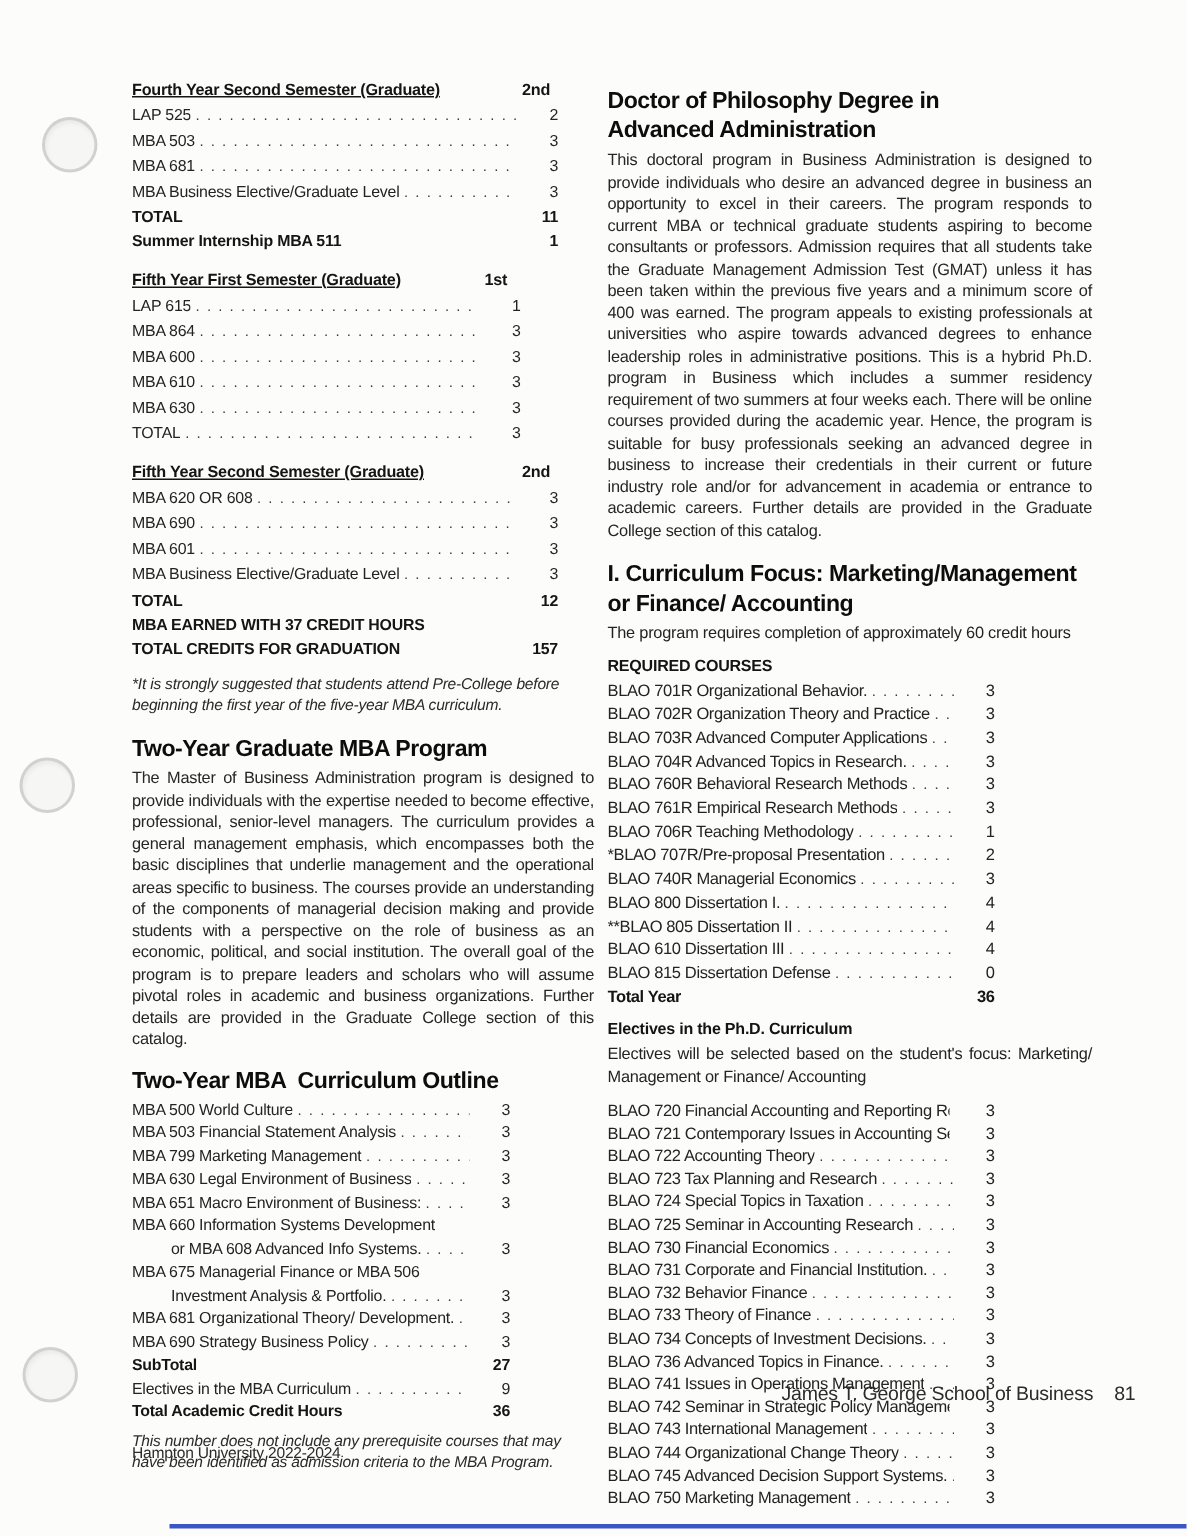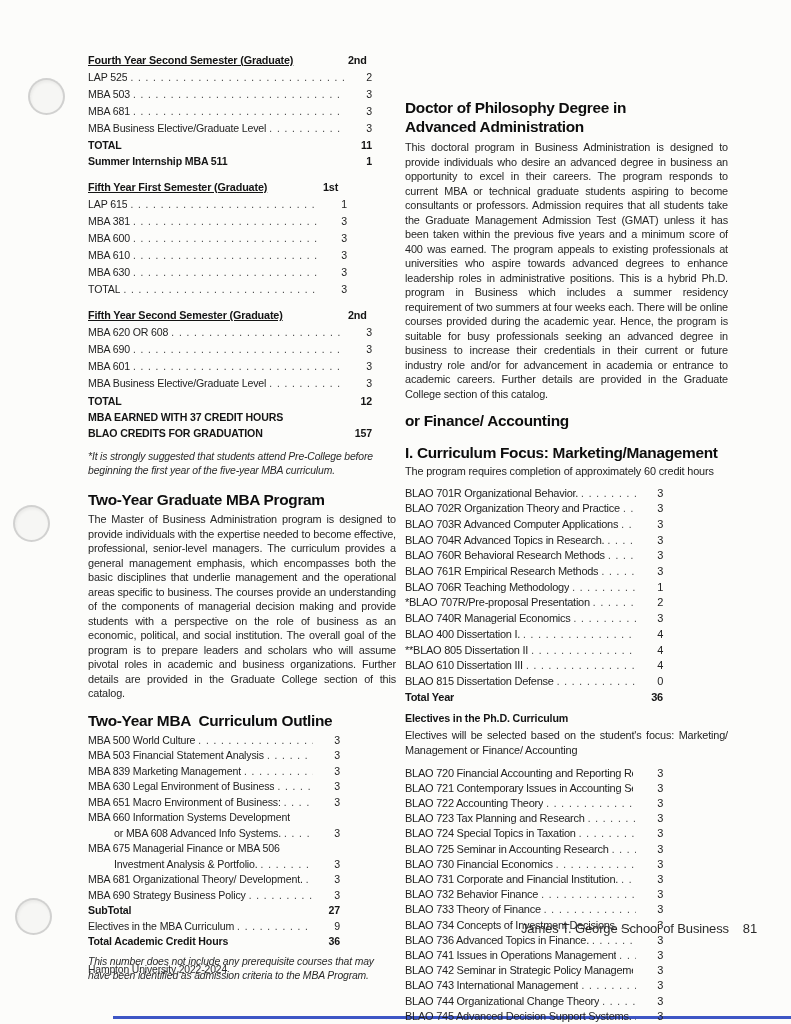--- a/index.html
+++ b/index.html
@@ -119,21 +119,21 @@
         <span class="t-title">Fifth Year First Semester (Graduate)</span>
         <span class="t-term">1st</span>
       </div>
       <div>
           <div class="row">
           <span class="label">LAP 615</span>
           <span class="dots"></span>
           <span class="val">1</span>
         </div>
           <div class="row">
-          <span class="label">MBA 381</span>
+          <span class="label">MBA 864</span>
           <span class="dots"></span>
           <span class="val">3</span>
         </div>
           <div class="row">
           <span class="label">MBA 600</span>
           <span class="dots"></span>
           <span class="val">3</span>
         </div>
           <div class="row">
           <span class="label">MBA 610</span>
@@ -183,21 +183,21 @@
           <span class="label">TOTAL</span>
           <span class="dots"></span>
           <span class="val">12</span>
         </div>
           <div class="row bold no-dots">
           <span class="label">MBA EARNED WITH 37 CREDIT HOURS</span>
           <span class="dots"></span>
           <span class="val"></span>
         </div>
           <div class="row bold no-dots">
-          <span class="label">BLAO CREDITS FOR GRADUATION</span>
+          <span class="label">TOTAL CREDITS FOR GRADUATION</span>
           <span class="dots"></span>
           <span class="val">157</span>
         </div>
         </div>
     </section>
 
     <p class="note">*It is strongly suggested that students attend Pre-College before beginning the first year of the five-year MBA curriculum.</p>
 
     <h2>Two-Year Graduate MBA Program</h2>
     <p class="para">The Master of Business Administration program is designed to provide individuals with the expertise needed to become effective, professional, senior-level managers. The curriculum provides a general management emphasis, which encompasses both the basic disciplines that underlie management and the operational areas specific to business. The courses provide an understanding of the components of managerial decision making and provide students with a perspective on the role of business as an economic, political, and social institution. The overall goal of the program is to prepare leaders and scholars who will assume pivotal roles in academic and business organizations. Further details are provided in the Graduate College section of this catalog.</p>
@@ -208,21 +208,21 @@
         <span class="label">MBA 500 World Culture</span>
         <span class="dots"></span>
         <span class="val">3</span>
       </div>
         <div class="row">
         <span class="label">MBA 503 Financial Statement Analysis</span>
         <span class="dots"></span>
         <span class="val">3</span>
       </div>
         <div class="row">
-        <span class="label">MBA 839 Marketing Management</span>
+        <span class="label">MBA 799 Marketing Management</span>
         <span class="dots"></span>
         <span class="val">3</span>
       </div>
         <div class="row">
         <span class="label">MBA 630 Legal Environment of Business</span>
         <span class="dots"></span>
         <span class="val">3</span>
       </div>
         <div class="row">
         <span class="label">MBA 651 Macro Environment of Business:</span>
@@ -274,28 +274,29 @@
         <span class="dots"></span>
         <span class="val">36</span>
       </div>
       </div>
     <p class="note">This number does not include any prerequisite courses that may have been identified as admission criteria to the MBA Program.</p>
 
   </div>
 
   <div class="col-right">
 
-    <h2 style="margin-bottom:0;margin-top:40px;">Doctor of Philosophy Degree in</h2>
+    <h2 style="margin-bottom:0;">Doctor of Philosophy Degree in</h2>
     <h2 style="margin-bottom:4px;">Advanced Administration</h2>
     <p class="para">This doctoral program in Business Administration is designed to provide individuals who desire an advanced degree in business an opportunity to excel in their careers. The program responds to current MBA or technical graduate students aspiring to become consultants or professors. Admission requires that all students take the Graduate Management Admission Test (GMAT) unless it has been taken within the previous five years and a minimum score of 400 was earned. The program appeals to existing professionals at universities who aspire towards advanced degrees to enhance leadership roles in administrative positions. This is a hybrid Ph.D. program in Business which includes a summer residency requirement of two summers at four weeks each. There will be online courses provided during the academic year. Hence, the program is suitable for busy professionals seeking an advanced degree in business to increase their credentials in their current or future industry role and/or for advancement in academia or entrance to academic careers. Further details are provided in the Graduate College section of this catalog.</p>
 
+    <h3 class="focus" style="margin-bottom:0;">I. Curriculum Focus: Marketing/Management</h3>
     <h3 class="focus" style="margin-top:0;">or Finance/ Accounting</h3>
-    <h3 class="focus" style="margin-bottom:0;">I. Curriculum Focus: Marketing/Management</h3>
     <p class="intro">The program requires completion of approximately 60 credit hours</p>
 
+    <div class="subhead" style="margin-top:0;">REQUIRED COURSES</div>
     <div class="list-right req-list">
         <div class="row">
         <span class="label">BLAO 701R Organizational Behavior.</span>
         <span class="dots"></span>
         <span class="val">3</span>
       </div>
         <div class="row">
         <span class="label">BLAO 702R Organization Theory and Practice</span>
         <span class="dots"></span>
         <span class="val">3</span>
@@ -329,21 +330,21 @@
         <span class="label">*BLAO 707R/Pre-proposal Presentation</span>
         <span class="dots"></span>
         <span class="val">2</span>
       </div>
         <div class="row">
         <span class="label">BLAO 740R Managerial Economics</span>
         <span class="dots"></span>
         <span class="val">3</span>
       </div>
         <div class="row">
-        <span class="label">BLAO 400 Dissertation I.</span>
+        <span class="label">BLAO 800 Dissertation I.</span>
         <span class="dots"></span>
         <span class="val">4</span>
       </div>
         <div class="row">
         <span class="label">**BLAO 805 Dissertation II</span>
         <span class="dots"></span>
         <span class="val">4</span>
       </div>
         <div class="row">
         <span class="label">BLAO 610 Dissertation III</span>

